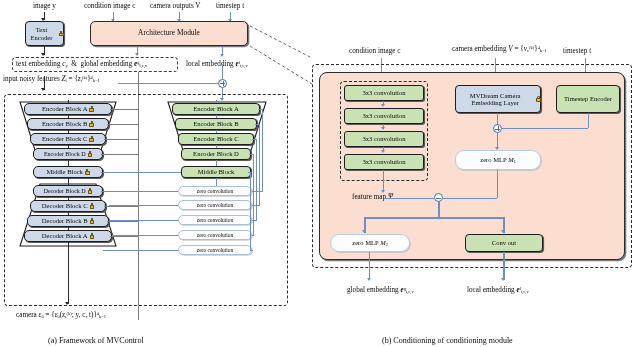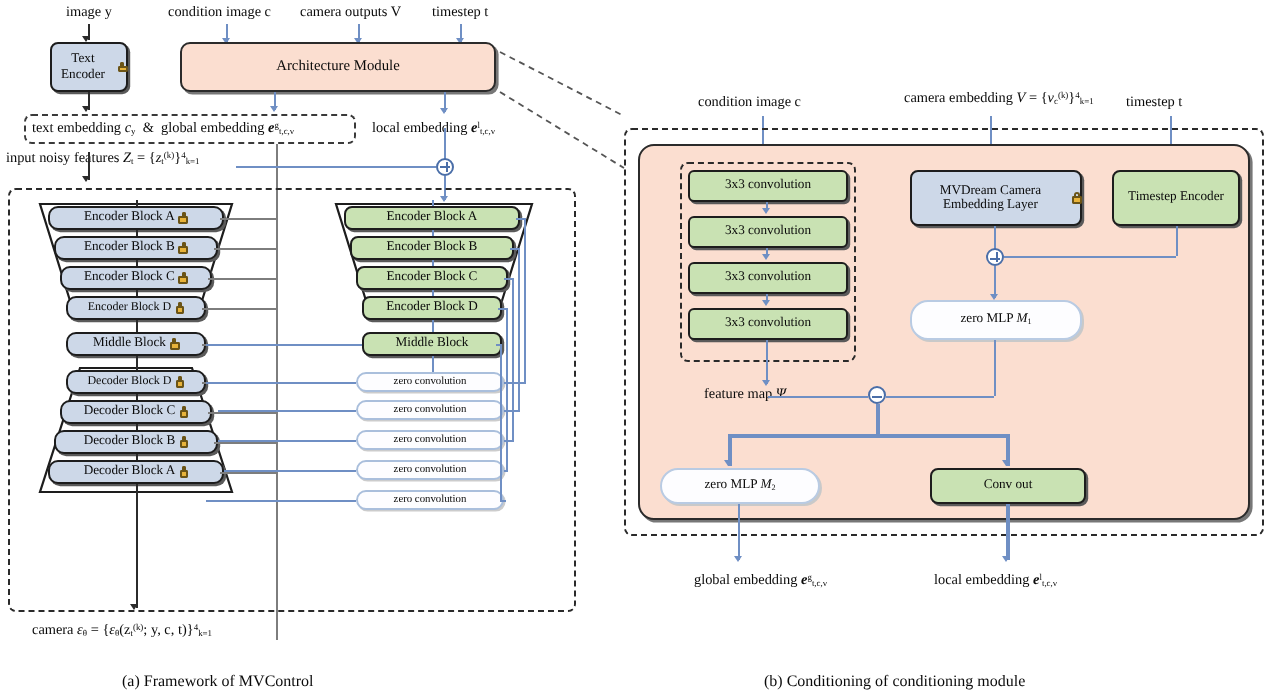--- a/index.html
+++ b/index.html
@@ -231,21 +231,21 @@
 <div class="ln" style="left:109px;top:220px;width:69px;height:1px;"></div>
 <div class="ln" style="left:112px;top:235px;width:66px;height:1px;"></div>
 <div class="ln" style="left:103px;top:250px;width:75px;height:1px;"></div>
 <div class="ln" style="left:103px;top:172px;width:78px;height:1px;"></div>
 
 <div class="lbl" style="left:16px;top:312px;">
   <span>camera</span> <i>ε</i><sub>θ</sub>
   <span>=</span> <span>{</span><i>ε</i><sub>θ</sub><span>(z</span><sub>t</sub><sup>(k)</sup><span>; y, c, t)</span><span>}</span><sup>4</sup><sub>k=1</sub>
 </div>
 
-<div class="cap" style="left:61px;top:336px;">(a) Framework of MVControl</div>
+<div class="cap" style="left:48px;top:336px;">(a) Framework of MVControl</div>
 
 <svg class="shape" style="left:248px;top:24px;width:66px;height:62px;">
   <line x1="2" y1="2" x2="64" y2="34" stroke="#555" stroke-width="0.9" stroke-dasharray="3,2.4"></line>
   <line x1="2" y1="22" x2="64" y2="60" stroke="#555" stroke-width="0.9" stroke-dasharray="3,2.4"></line>
 </svg>
 
 <div class="lbl" style="left:349px;top:48px;">condition image c</div>
 <div class="lbl" style="left:452px;top:46px;">
   <span>camera embedding</span> <i>V</i>
   <span>=</span> <span>{</span><i>v</i><sub>c</sub><sup>(k)</sup><span>}</span><sup>4</sup><sub>k=1</sub>

